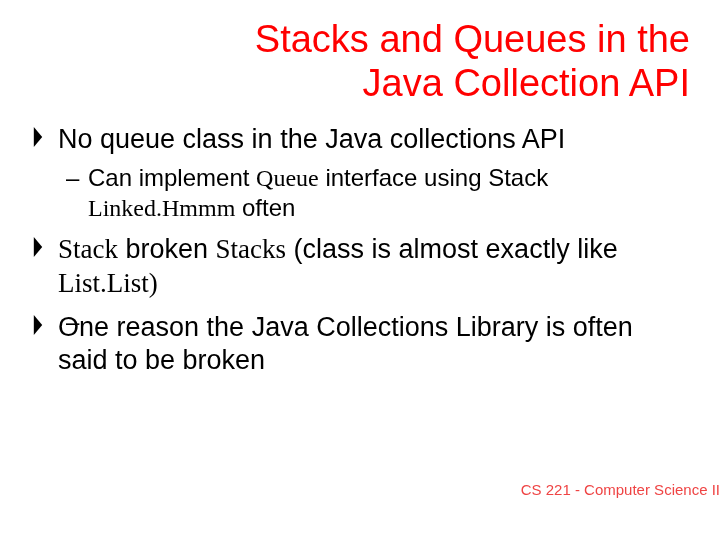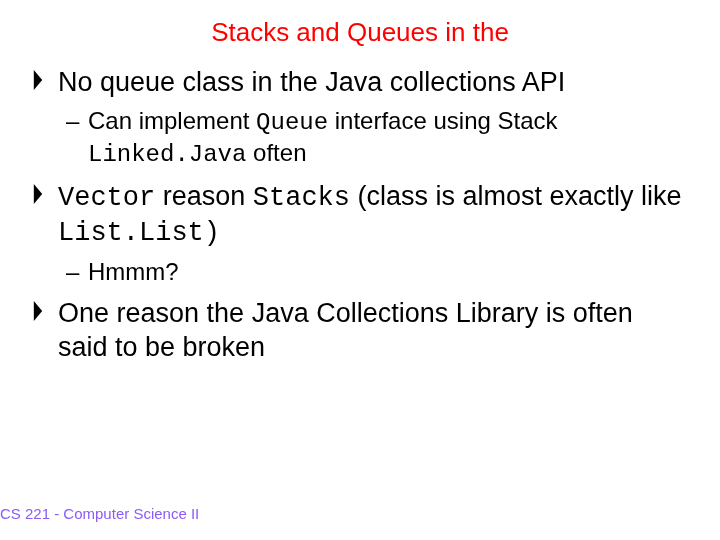--- a/index.html
+++ b/index.html
@@ -14,22 +14,22 @@
   }
   .slide {
     width: 720px;
     height: 540px;
     position: relative;
     box-sizing: border-box;
     padding: 18px 30px 0 30px;
   }
   .title {
     color: #ff0000;
-    font-size: 26px;
-    text-align: center;
+    font-size: 38px;
+    text-align: right;
     line-height: 1.15;
     margin: 0 0 18px 0;
     font-weight: normal;
   }
   .body {
     font-size: 27px;
     line-height: 1.25;
   }
   .bullet1 {
     position: relative;
@@ -53,57 +53,57 @@
     font-size: 24px;
     padding-left: 58px;
     margin: 6px 0 10px 0;
   }
   .bullet2 .dash {
     position: absolute;
     left: 36px;
     top: 0;
   }
   .code {
-    font-family: Liberation Mono, monospace;
+    font-family: Liberation Serif, serif;
   }
   .footer {
     position: absolute;
     left: 0;
     right: 0;
-    bottom: 18px;
-    text-align: left;
+    bottom: 42px;
+    text-align: right;
     font-size: 15px;
-    color: #8b5cf6;
+    color: #ef4444;
   }
 </style>
 </head>
 <body>
 
 <div class="slide">
 
   <h1 class="title">
     <span>Stacks and Queues in the</span><br>
+    <span>Java Collection API</span>
   </h1>
 
   <div class="body">
 
     <div class="bullet1">
       <span>No queue class in the Java collections API</span>
     </div>
     <div class="bullet2">
       <span class="dash">–</span>
-      <span>Can implement </span><span class="code">Queue</span><span> interface using Stack </span><span class="code">Linked.Java</span><span> often</span>
+      <span>Can implement </span><span class="code">Queue</span><span> interface using Stack </span><span class="code">Linked.Hmmm</span><span> often</span>
     </div>
 
     <div class="bullet1">
-      <span class="code">Vector</span><span> reason </span><span class="code">Stacks</span><span> (class is almost exactly like </span><span class="code">List.List)</span>
+      <span class="code">Stack</span><span> broken </span><span class="code">Stacks</span><span> (class is almost exactly like </span><span class="code">List.List)</span>
     </div>
     <div class="bullet2">
       <span class="dash">–</span>
-      <span>Hmmm?</span>
     </div>
 
     <div class="bullet1">
       <span>One reason the Java Collections Library is often said to be broken</span>
     </div>
 
   </div>
 
   <div class="footer">
     <span>CS 221 - Computer Science II</span>

